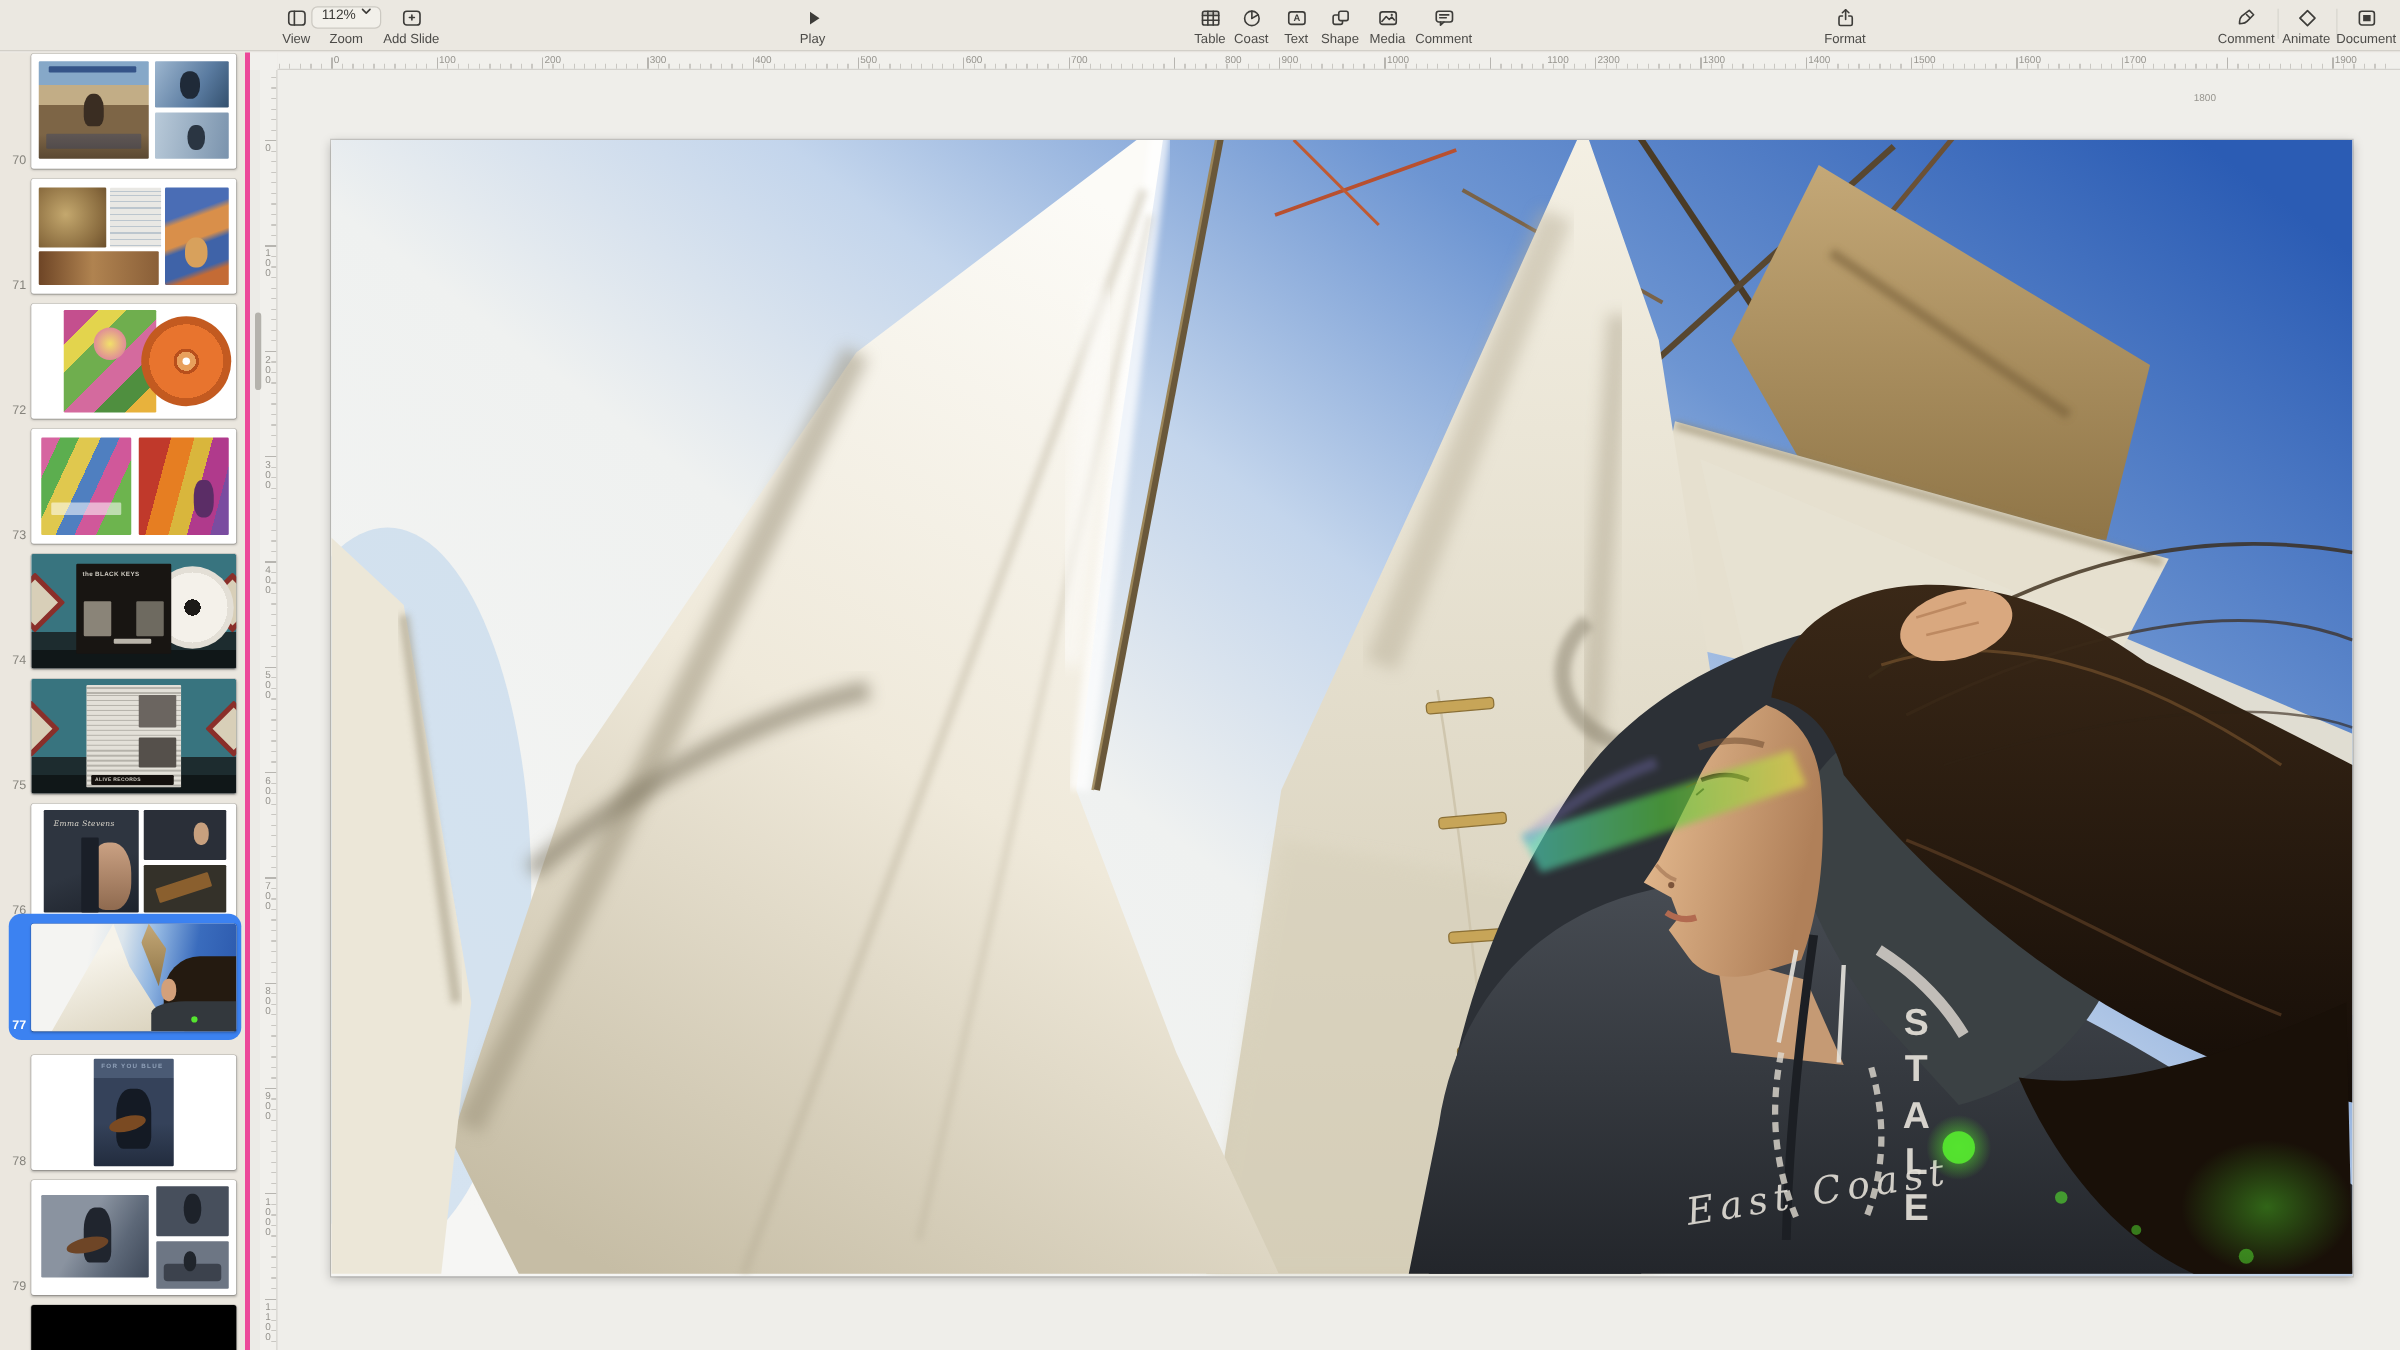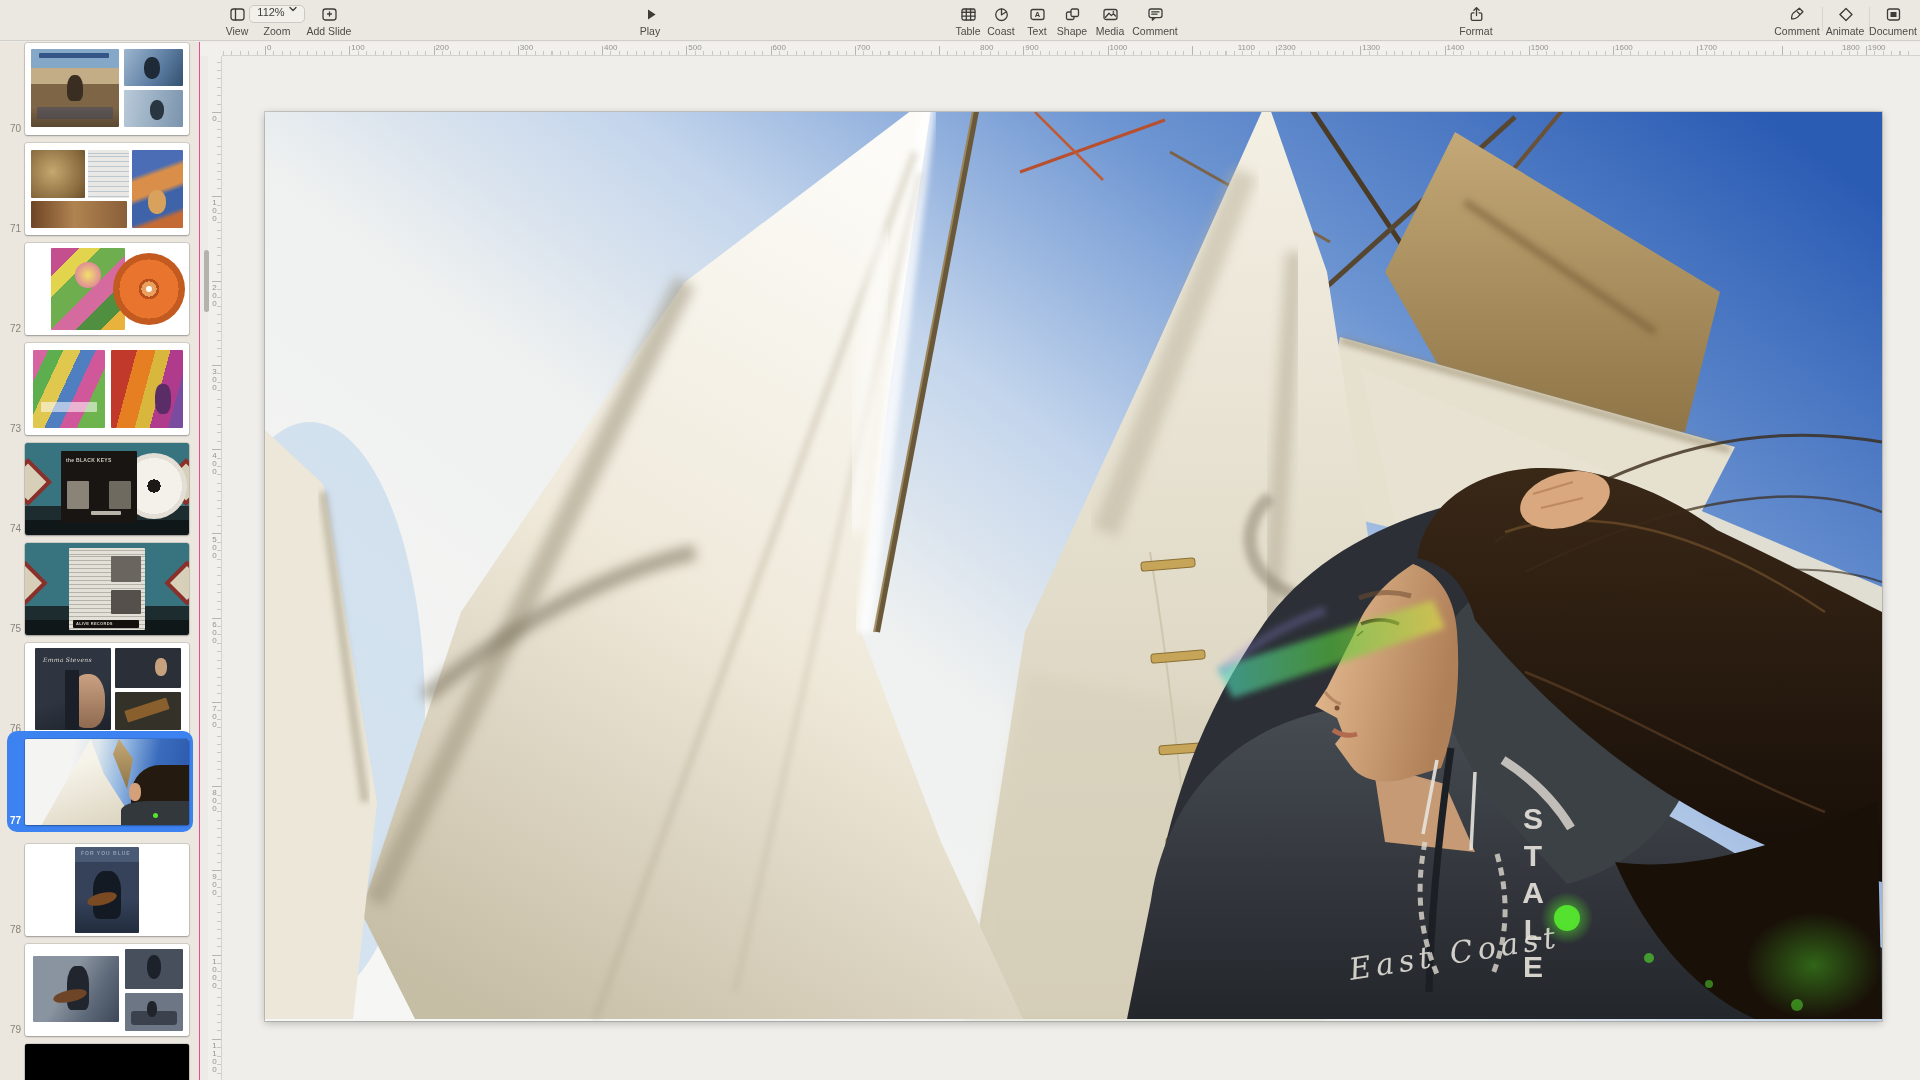--- a/index.html
+++ b/index.html
@@ -15,21 +15,21 @@
   .titem .ic { height:18px; display:flex; align-items:center; justify-content:center; }
   .titem .lb { font-size:10.5px; color:#4c4b48; margin-top:2px; white-space:nowrap; }
   .titem svg { stroke:#3d3c39; fill:none; stroke-width:1.3; stroke-linecap:round; stroke-linejoin:round; }
   .zoombtn { border:1px solid #ccc9c2; background:#f2f0ea; border-radius:5px;
     height:18px; padding:0 7px; display:flex; align-items:flex-start; gap:4px;
     font-size:11px; color:#3e3d3a; }
   .tsep { position:absolute; top:7px; width:1px; height:24px; background:#d8d5ce; }
 
   
   .sidebar { position:absolute; left:0; top:42px; width:200px; height:1038px;
-    background:#ebe7df; border-right:1px solid #ec4899; z-index:20; overflow:hidden; }
+    background:#ebe7df; border-right:4px solid #ec4899; z-index:20; overflow:hidden; }
   .thumb { position:absolute; left:25px; width:164px; height:92px; background:#fff;
     border-radius:2px; box-shadow:0 0 0 .5px rgba(0,0,0,.22), 0 1px 2px rgba(0,0,0,.25);
     overflow:hidden; }
   .tnum { position:absolute; left:0; width:21px; text-align:right; font-size:10px;
     color:#85837c; }
   .ph { position:absolute; border-radius:1px; }
   .selbox { position:absolute; left:7px; top:731px; width:186px; height:101px;
     background:#3c82f1; border-radius:10px; }
   .tnum-sel { color:#fff; font-weight:bold; }
   .scrollthumb { position:absolute; left:204px; top:250px; width:5px; height:62px;
@@ -368,21 +368,21 @@
     <span style="left: 758px;">800</span>
     <span style="left: 803.25px;">900</span>
     <span style="left: 887.5px;">1000</span>
     <span style="left: 971.75px; margin-left: 44px;">1100</span>
     <span style="left: 1056px;">2300</span>
     <span style="left: 1140.25px;">1300</span>
     <span style="left: 1224.5px;">1400</span>
     <span style="left: 1308.75px;">1500</span>
     <span style="left: 1393px;">1600</span>
     <span style="left: 1477.25px;">1700</span>
-    <span style="left: 1620px;">1800</span>
+    <span style="left: 1533px; margin-top: 31px;">1800</span>
     <span style="left: 1645.75px;">1900</span>
   </div>
 <div class="vruler" id="vruler">
     <span style="top: 59px;">0</span>
     <span style="top: 143.25px;">1
 0
 0</span>
     <span style="top: 227.5px;">2
 0
 0</span>

